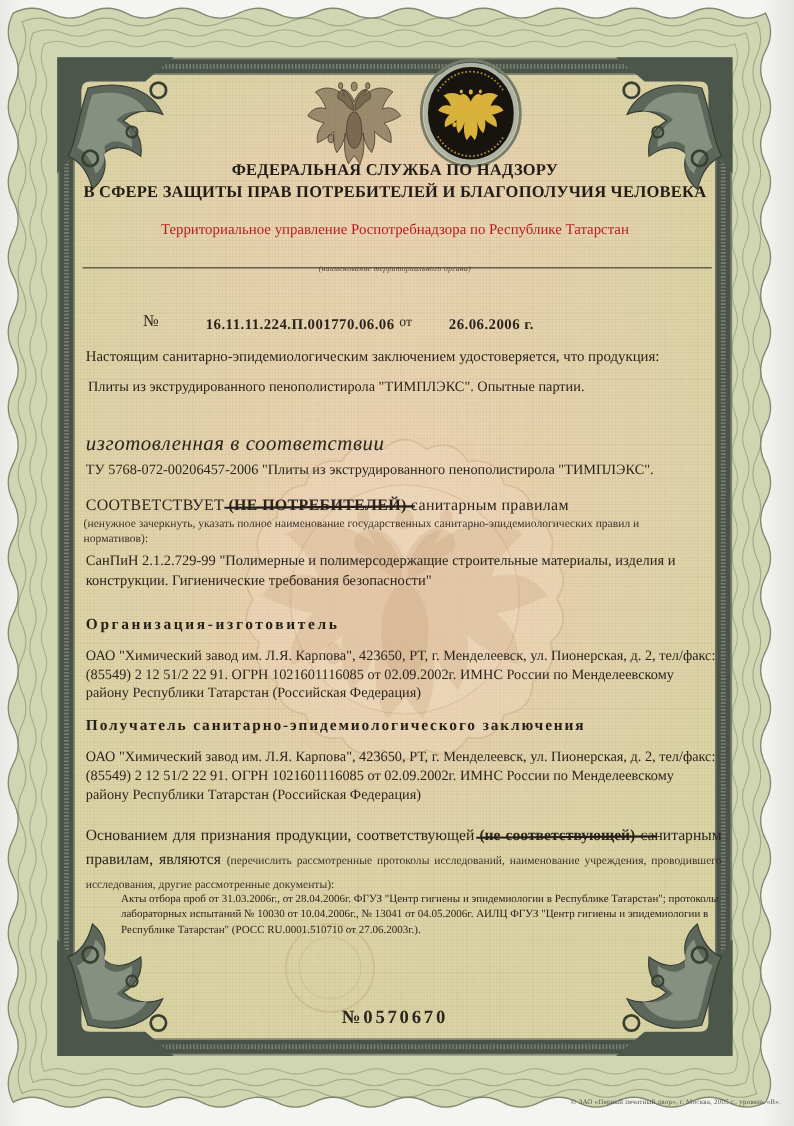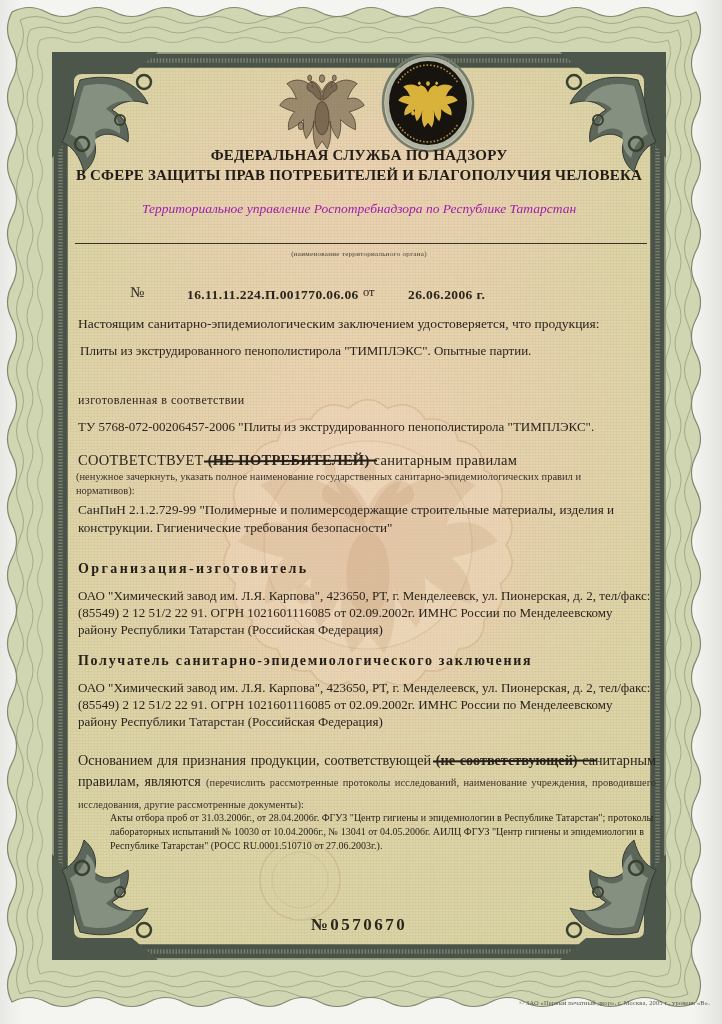--- a/index.html
+++ b/index.html
@@ -15,31 +15,31 @@
       radial-gradient(ellipse 46% 26% at 50% 55%, rgba(242,204,178,.8), rgba(242,204,178,0) 72%),
       radial-gradient(ellipse 68% 20% at 50% 12%, rgba(240,209,182,.65), rgba(240,209,182,0) 80%),
       radial-gradient(ellipse 72% 58% at 50% 43%, rgba(238,211,180,.85), rgba(238,211,180,0) 78%),
       radial-gradient(ellipse 120% 95% at 50% 45%, #e2d1aa, #d9d4a4 70%, #d2cf9d);
   }
   svg.deco{position:absolute;left:0;top:0;z-index:2;pointer-events:none;}
   .content{position:absolute;inset:0;z-index:3;border-radius:32px;}
   .t{position:absolute;color:#2a241d;}
   .center{left:67px;width:584px;text-align:center;}
   .agency{top:146px;font-weight:bold;font-size:15px;line-height:1.32;letter-spacing:.2px;color:#211c16;}
-  .territorial{top:201px;font-size:13.5px;color:#a21caf;font-style:italic;}
+  .territorial{top:201px;font-size:13.5px;color:#b91c1c;}
   .rule{top:243px;left:75px;width:572px;border-top:1.4px solid #3a332b;height:0;}
-  .caption{top:250px;font-size:7px;color:#4a4136;letter-spacing:.3px;}
+  .caption{top:240px;font-size:7px;color:#4a4136;letter-spacing:.3px;font-style:italic;}
   .doctitle{top:252px;font-weight:bold;font-size:21.5px;letter-spacing:.3px;color:#1e1914;}
   .numlabel{top:284px;left:130px;font-size:15px;}
   .numval{top:287px;left:187px;font-size:13.5px;font-weight:bold;letter-spacing:.4px;}
   .fromlabel{top:285px;left:363px;font-size:12.5px;}
   .dateval{top:287px;left:408px;font-size:13.5px;font-weight:bold;letter-spacing:.4px;}
   .intro{top:316px;left:78px;font-size:13.5px;}
   .product{top:343px;left:80px;font-size:13px;}
-  .madelabel{top:393px;left:78px;font-size:12px;letter-spacing:.5px;}
+  .madelabel{top:393px;left:78px;font-size:19px;letter-spacing:.5px;font-style:italic;}
   .madedoc{top:419px;left:78px;font-size:13px;}
   .conformrow{top:452px;left:78px;font-size:14.5px;letter-spacing:.3px;}
   .conformrow .hard{font-weight:400;text-align:center;}
   .struck{position:relative;font-weight:600;}
   .struck::after{content:"";position:absolute;left:-2%;right:-5%;top:50%;
      border-top:2.2px solid #241f1a;transform:rotate(-.4deg);}
   .struck.ext::after{right:-14%;}
   .smallnote{top:470px;left:76px;width:545px;font-size:10.5px;line-height:1.3;color:#3b332a;}
   .sanpin{top:501px;left:78px;width:574px;font-size:13.2px;line-height:1.38;}
   .h-spaced{font-weight:bold;font-size:14px;color:#241f19;}

